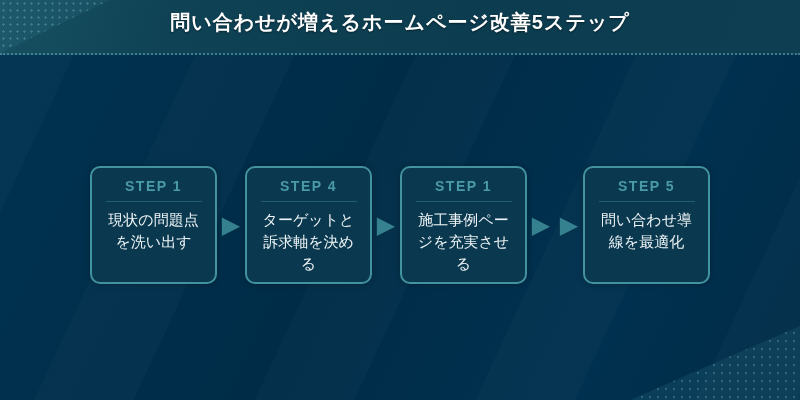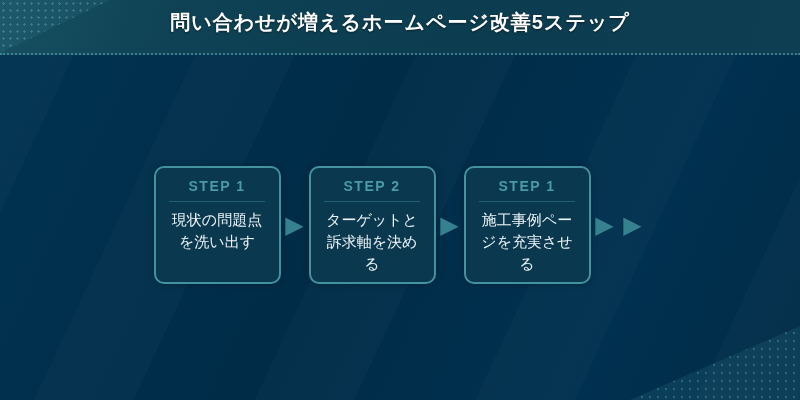--- a/index.html
+++ b/index.html
@@ -125,21 +125,21 @@
     <section class="card">
       <div class="step-label">STEP 1</div>
       <div class="card-divider"></div>
       <p class="step-text">現状の問題点
 を洗い出す</p>
     </section>
 
     <div class="arrow">▶</div>
 
     <section class="card">
-      <div class="step-label">STEP 2</div>
+      <div class="step-label">STEP 4</div>
       <div class="card-divider"></div>
       <p class="step-text">ターゲットと
 訴求軸を決め
 る</p>
     </section>
 
     <div class="arrow">▶</div>
 
     <section class="card">
       <div class="step-label">STEP 1</div>
@@ -147,18 +147,24 @@
       <p class="step-text">施工事例ペー
 ジを充実させ
 る</p>
     </section>
 
     <div class="arrow">▶</div>
 
 
     <div class="arrow">▶</div>
 
+    <section class="card">
+      <div class="step-label">STEP 5</div>
+      <div class="card-divider"></div>
+      <p class="step-text">問い合わせ導
+線を最適化</p>
+    </section>
 
   </div>
 
   <div class="corner-dots"></div>
 
 </div>
 
 </body></html>

